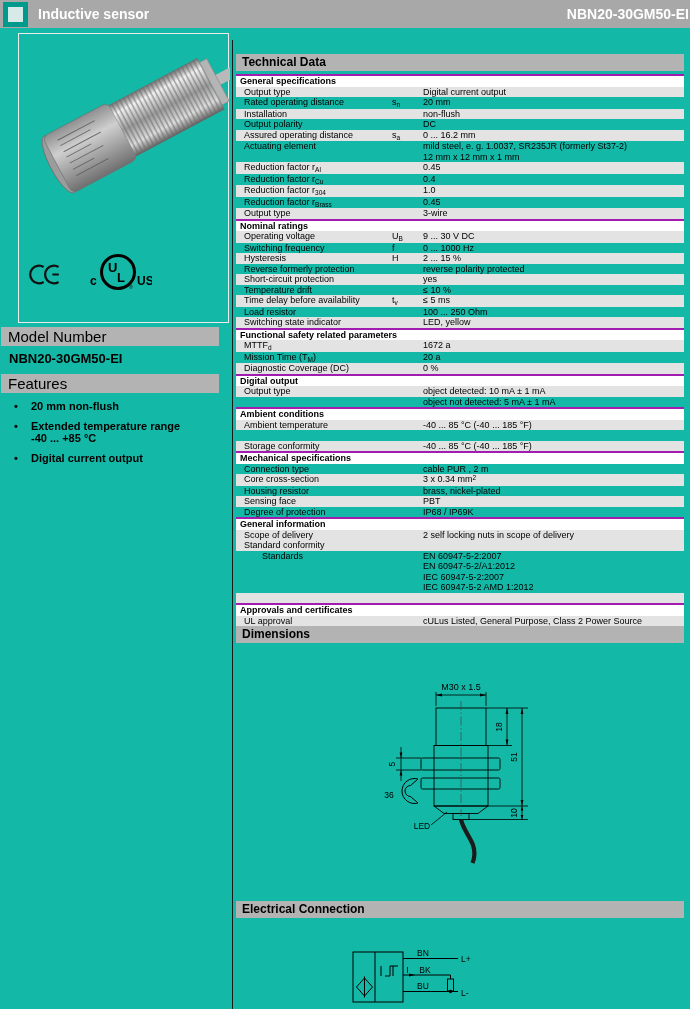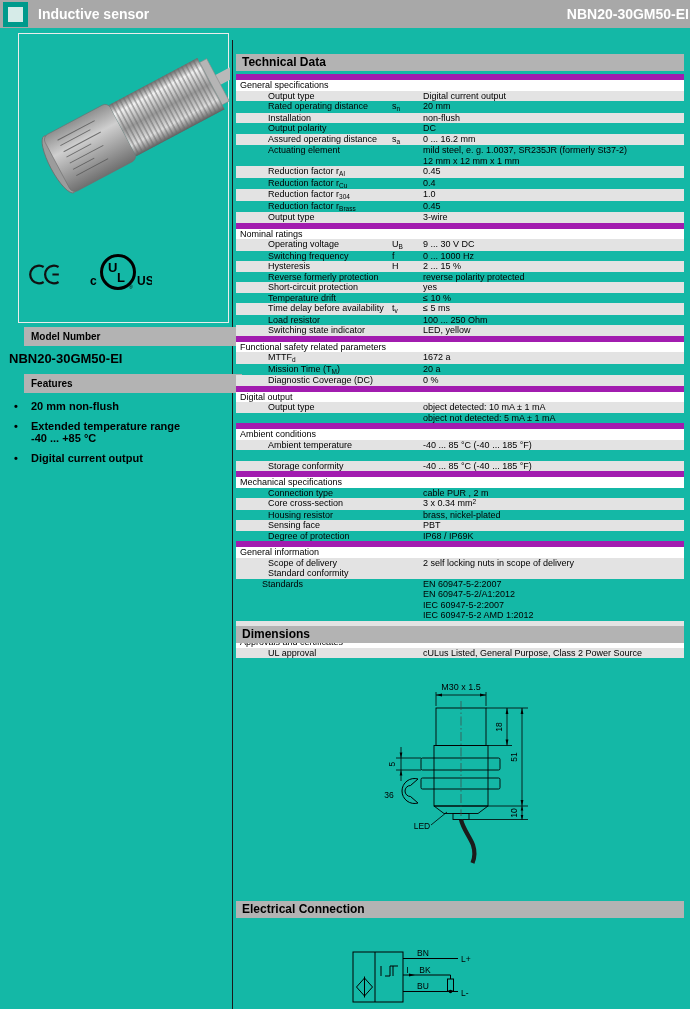--- a/index.html
+++ b/index.html
@@ -6,32 +6,32 @@
   body{font-family:"Liberation Sans",sans-serif;background:#fff;color:#000}
   #page{position:relative;width:690px;height:1009px;background:#14b8a6;overflow:hidden}
   .abs{position:absolute}
   .topbar{position:absolute;left:0;top:0;width:698px;height:28px;background:var(--bar-gray)}
   .logo{position:absolute;left:3px;top:2px;width:25px;height:25px;background:var(--logo-fill);border:5px solid var(--accent-teal)}
   .title-left{position:absolute;left:38px;top:0;height:28px;line-height:29px;color:#fff;font-weight:bold;font-size:14px}
   .title-right{position:absolute;right:9px;top:0;height:28px;line-height:29px;color:#fff;font-weight:bold;font-size:14px}
   .divider{position:absolute;left:232px;top:40px;width:1px;height:969px;background:#1a1a1a}
   .photo-frame{position:absolute;left:18px;top:33px;width:211px;height:290px;border:1px solid #ececec}
   .band{height:17px;background:var(--band-gray);font-weight:bold;font-size:12px;line-height:17px;padding-left:6px}
-  .sideband{position:absolute;left:24px;width:218px;height:19px;background:var(--band-gray);font-weight:bold;font-size:10px;line-height:19px;padding-left:7px}
+  .sideband{position:absolute;left:1px;width:218px;height:19px;background:var(--band-gray);font-weight:normal;font-size:15px;line-height:19px;padding-left:7px}
   .model-value{position:absolute;left:9px;top:351px;font-weight:bold;font-size:13px}
   .features-list{position:absolute;left:12px;top:400px;width:216px}
   .feat{display:flex;margin-bottom:7px;font-weight:bold;font-size:11px;line-height:12.5px}
   .dot{width:19px;flex:none;padding-left:2px}
   
   .tr{display:flex;min-height:10.5px;line-height:10.5px;font-size:9px}
   .tr.shaded{background:var(--row-shade)}
-  .tr.sec{font-weight:normal;border-top:6px solid #a21caf;padding-left:4px;background:#fff}
+  .tr.sec{font-weight:bold;border-top:2px solid #a21caf;padding-left:4px;background:#fff}
   .tr.gap{height:10.5px}
   .c1{flex:none;width:156px}
-  .ind1{padding-left:32px}
+  .ind1{padding-left:8px}
   .ind2{padding-left:26px}
   .c2{flex:none;width:31px}
   .c3{flex:1}
   sub{font-size:6.5px;vertical-align:baseline;position:relative;top:2px}
   sup{font-size:6.5px;vertical-align:baseline;position:relative;top:-2.5px}
   svg text{font-family:"Liberation Sans",sans-serif;fill:#000}
 </style>
 </head>
 <body>
 

